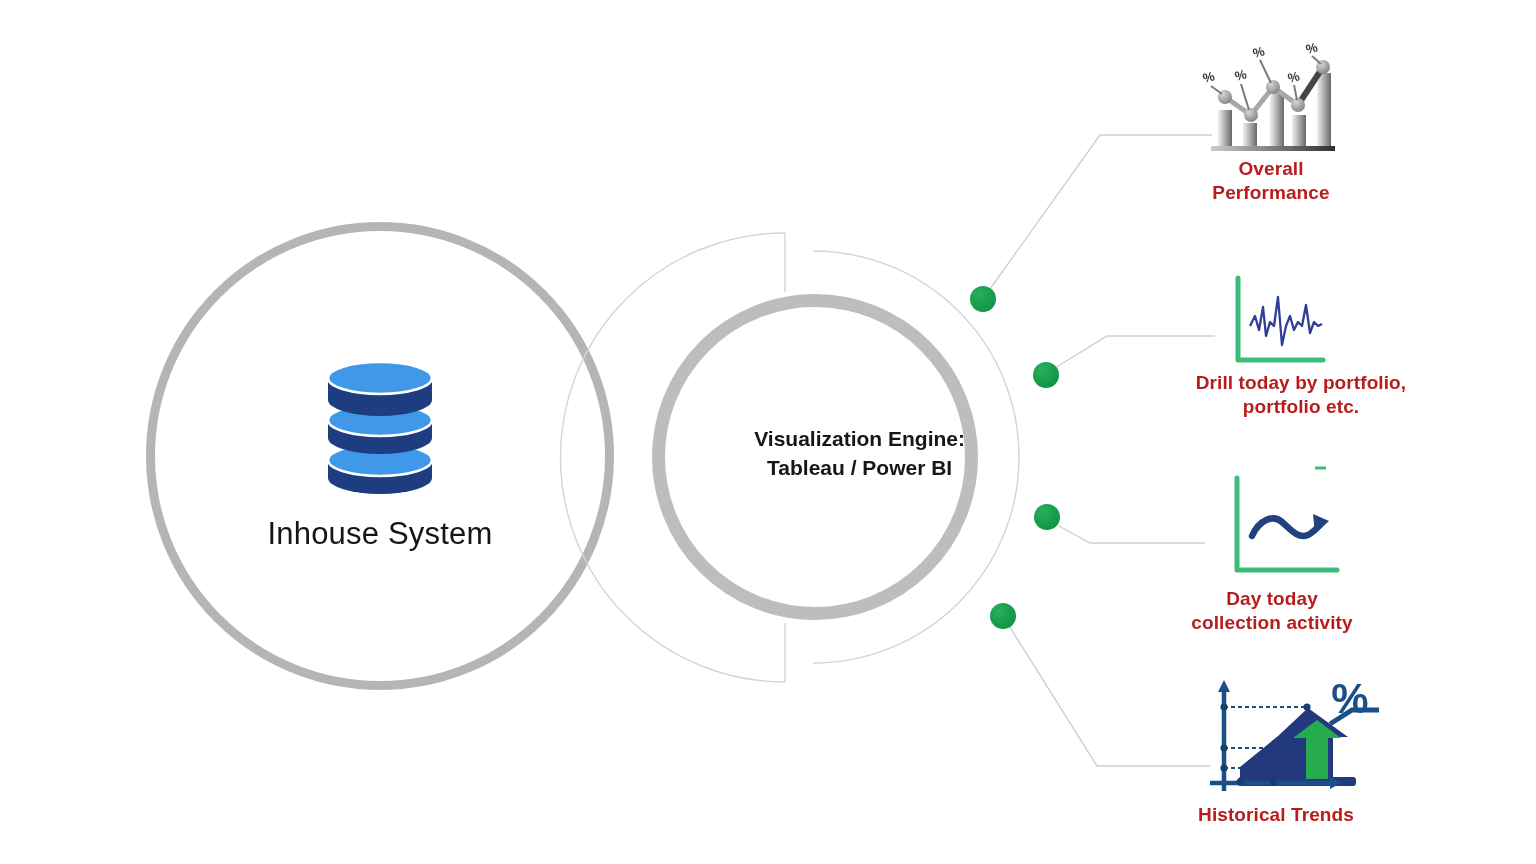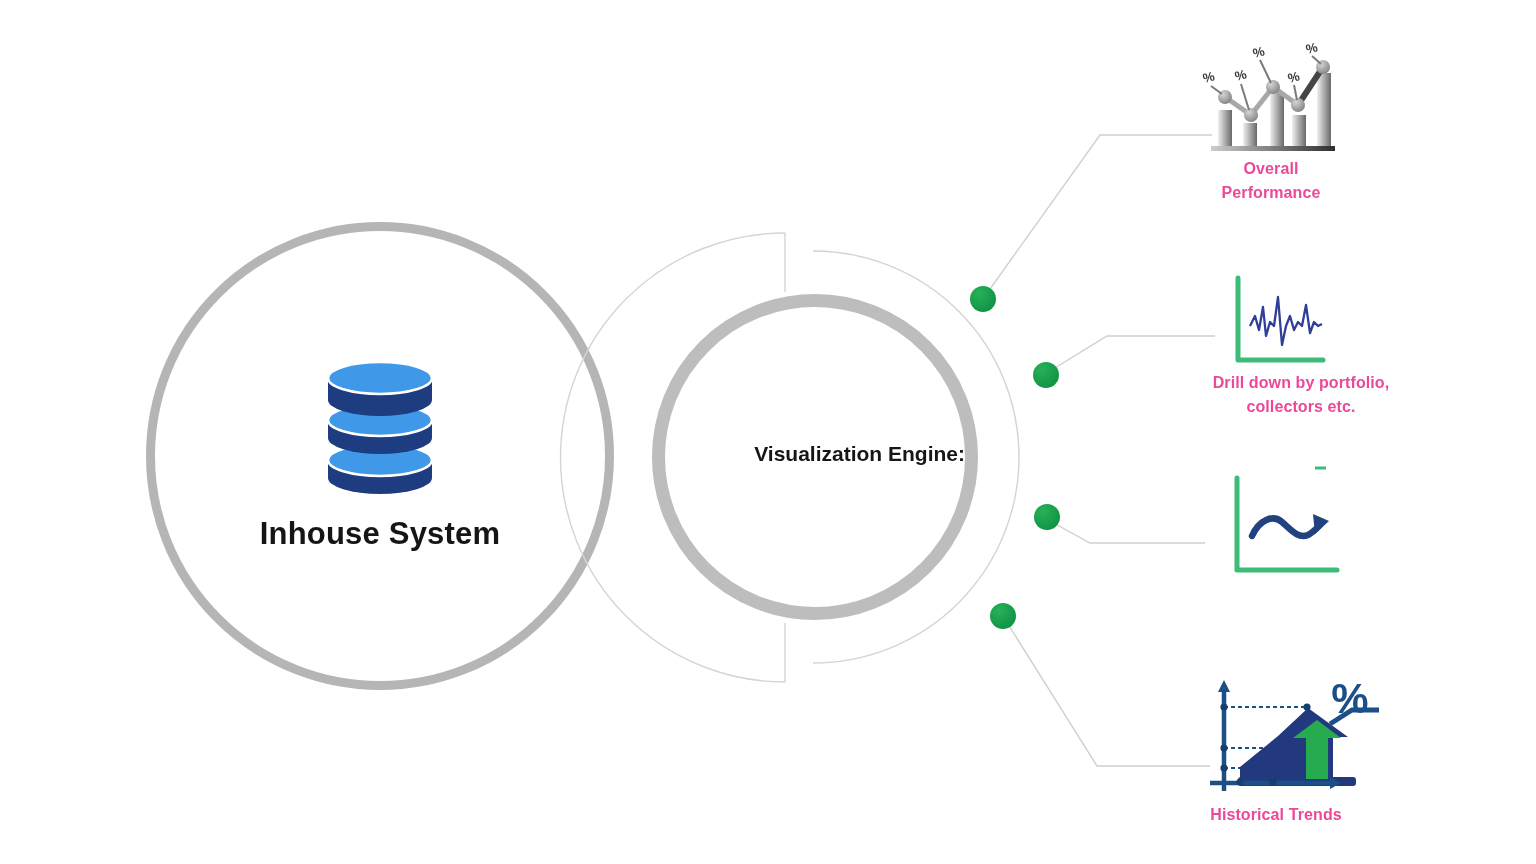--- a/index.html
+++ b/index.html
@@ -9,39 +9,39 @@
   }
   .abs{position:absolute;}
   
   .source-circle{
     left:146px;top:222px;width:468px;height:468px;box-sizing:border-box;
     border:9px solid #b5b5b5;border-radius:50%;
     display:flex;flex-direction:column;align-items:center;justify-content:center;
     z-index:1;
   }
   .source-label{
-    margin-top:20px;font-size:31px;font-weight:700;color:#151515;letter-spacing:0.2px;
+    margin-top:20px;font-size:31px;font-weight:400;color:#151515;letter-spacing:0.2px;
   }
   
   .engine-circle{
     left:652px;top:294px;width:326px;height:326px;box-sizing:border-box;
     border:13px solid #bdbdbd;border-radius:50%;
     display:flex;align-items:center;justify-content:flex-end;z-index:1;background:transparent;
   }
   .engine-text{text-align:center;font-size:21px;font-weight:700;color:#161616;line-height:29px;margin-top:-8px;}
   
   .bg-svg{left:0;top:0;z-index:2;pointer-events:none;}
   
   .icon-svg{z-index:3;}
   .icon-overall{left:1195px;top:28px;}
   .icon-drill{left:1228px;top:270px;}
   .icon-day{left:1225px;top:460px;}
   .icon-hist{left:1200px;top:675px;}
   
-  .caption{z-index:3;text-align:center;font-weight:700;color:#ec4899;font-size:16px;line-height:23.5px;letter-spacing:0.1px;}
+  .caption{z-index:3;text-align:center;font-weight:700;color:#b91c1c;font-size:19px;line-height:23.5px;letter-spacing:0.1px;}
   .cap-overall{left:1195px;top:157px;width:152px;}
   .cap-drill{left:1186px;top:371px;width:230px;}
   .cap-day{left:1182px;top:587px;width:180px;}
   .cap-hist{left:1186px;top:803px;width:180px;text-align:center;}
 </style>
 </head>
 <body>
 
 <div class="canvas">
 
@@ -59,20 +59,21 @@
       <ellipse cx="54" cy="40" rx="52" ry="16" fill="#1e3c80"></ellipse>
       <rect x="2" y="18" width="104" height="22" fill="#1e3c80"></rect>
       <ellipse cx="54" cy="18" rx="52" ry="16" fill="#3f99e8" stroke="#ffffff" stroke-width="2.5"></ellipse>
     </svg>
     <div class="source-label">Inhouse System</div>
   </div>
 
   <div class="abs engine-circle">
     <div class="engine-text">
       <div>Visualization Engine:</div>
+      <div>Tableau / Power BI</div>
     </div>
   </div>
 
   <svg class="abs bg-svg" width="1536" height="864" viewBox="0 0 1536 864">
     <defs>
       <radialGradient id="dotg" cx="35%" cy="30%" r="80%">
         <stop offset="0%" stop-color="#27b158"></stop>
         <stop offset="100%" stop-color="#0e9044"></stop>
       </radialGradient>
     </defs>
@@ -135,30 +136,34 @@
   <div class="abs caption cap-overall">
     <div>Overall</div>
     <div>Performance</div>
   </div>
 
   <svg class="abs icon-svg icon-drill" width="104" height="100" viewBox="0 0 104 100">
     <path d="M10 8 L10 90 L95 90" fill="none" stroke="#3cbc78" stroke-width="5" stroke-linecap="round" stroke-linejoin="round"></path>
     <polyline points="22,56 27,46 31,60 35,37 38,66 42,52 46,56 50,27 54,75 58,56 62,46 66,60 70,52 74,56 78,35 82,63 86,52 90,56 94,54" fill="none" stroke="#2e3e99" stroke-width="2.3" stroke-linejoin="round"></polyline>
   </svg>
   <div class="abs caption cap-drill">
-    <div>Drill down by portfolio,</div>
-    <div>collectors etc.</div>
+    <div>Drill today by portfolio,</div>
+    <div>portfolio etc.</div>
   </div>
 
   <svg class="abs icon-svg icon-day" width="122" height="118" viewBox="0 0 122 118">
     <line x1="90" y1="8" x2="101" y2="8" stroke="#3cbc78" stroke-width="3"></line>
     <path d="M12 18 L12 110 L112 110" fill="none" stroke="#3cbc78" stroke-width="5" stroke-linecap="round" stroke-linejoin="round"></path>
     <path d="M27 76 C34 60 48 54 57 62 C66 70 73 79 83 75 C87 73 91 69 94 66" fill="none" stroke="#21417f" stroke-width="6.5" stroke-linecap="round"></path>
     <polygon points="88,54 104,61 90,74" fill="#21417f"></polygon>
   </svg>
+  <div class="abs caption cap-day">
+    <div>Day today</div>
+    <div>collection activity</div>
+  </div>
 
   <svg class="abs icon-svg icon-hist" width="190" height="126" viewBox="0 0 190 126">
 
     <g stroke="#1b4f87" stroke-width="2" stroke-dasharray="4,3" fill="none">
       <path d="M24 32 L107 32"></path>
       <path d="M24 73 L73 73"></path>
       <path d="M24 93 L40 93"></path>
       <path d="M73 73 L73 106"></path>
     </g>
 

